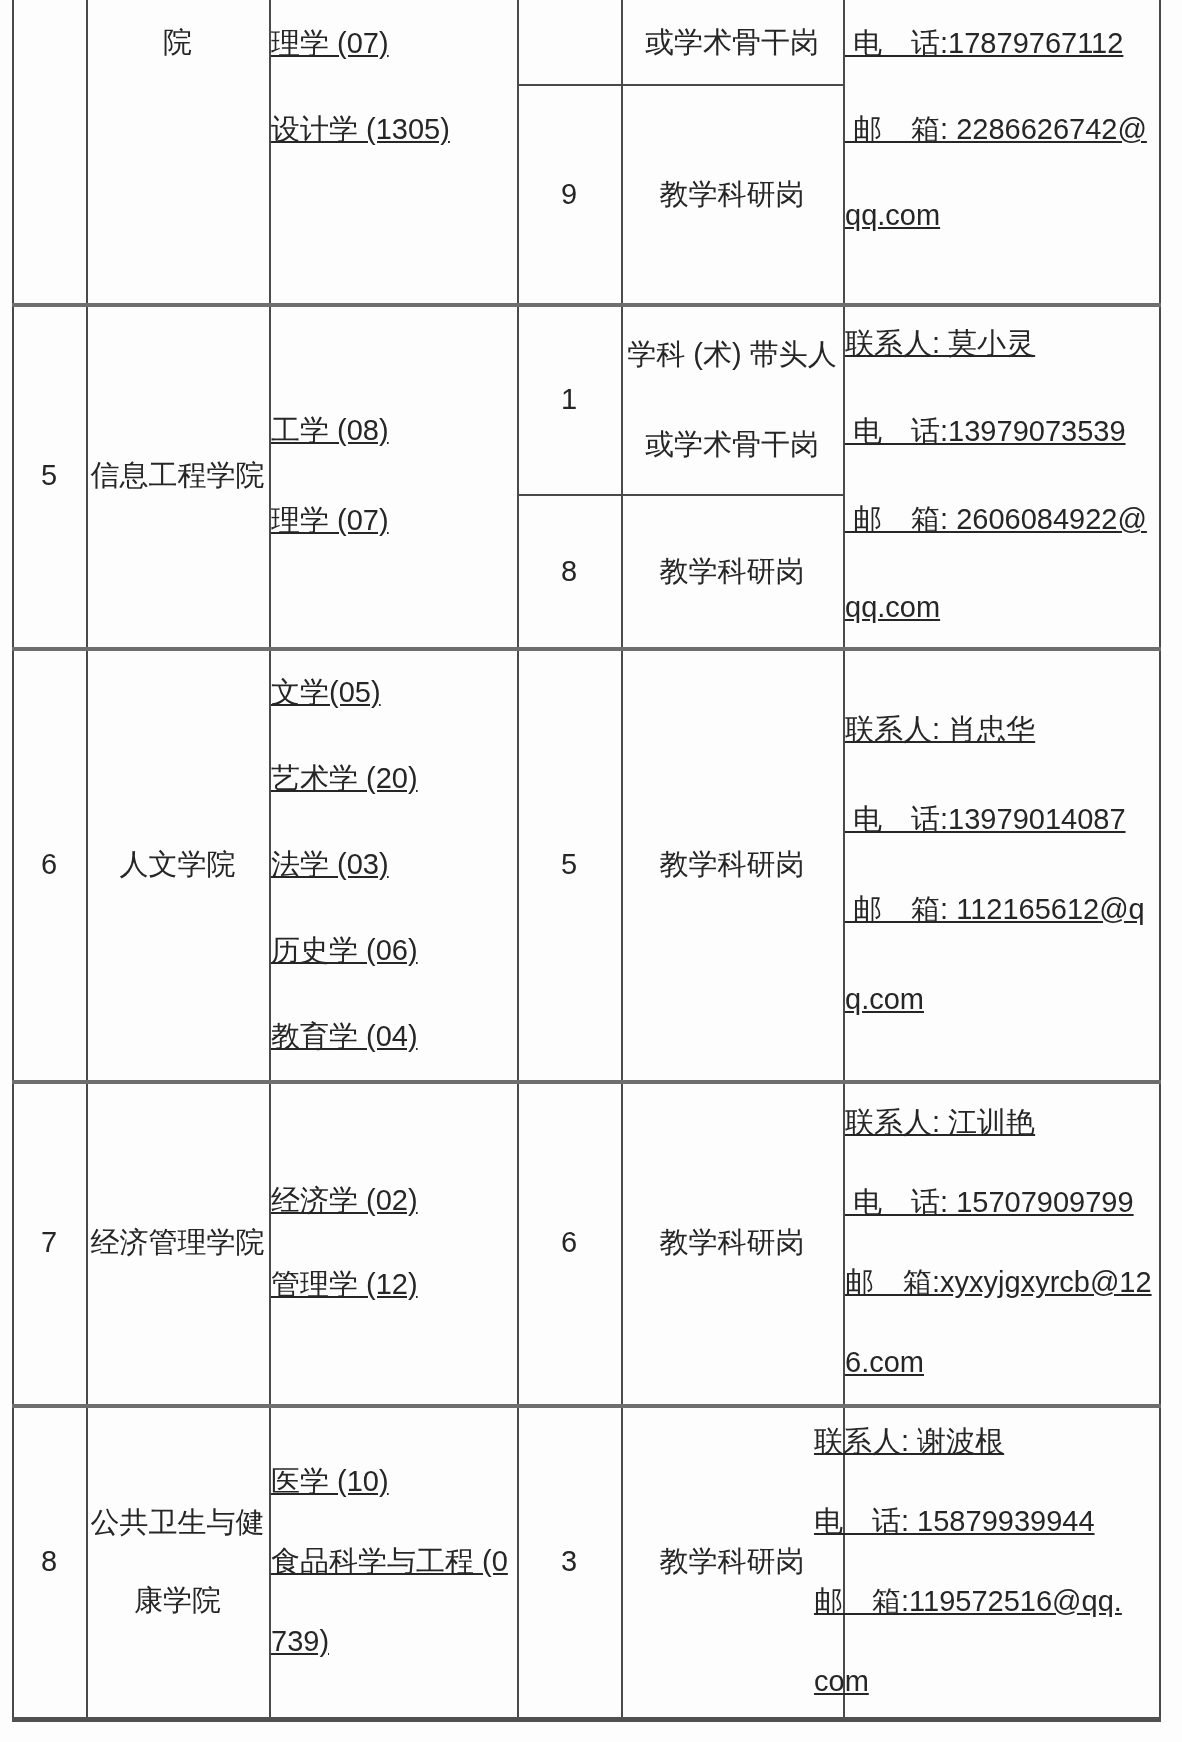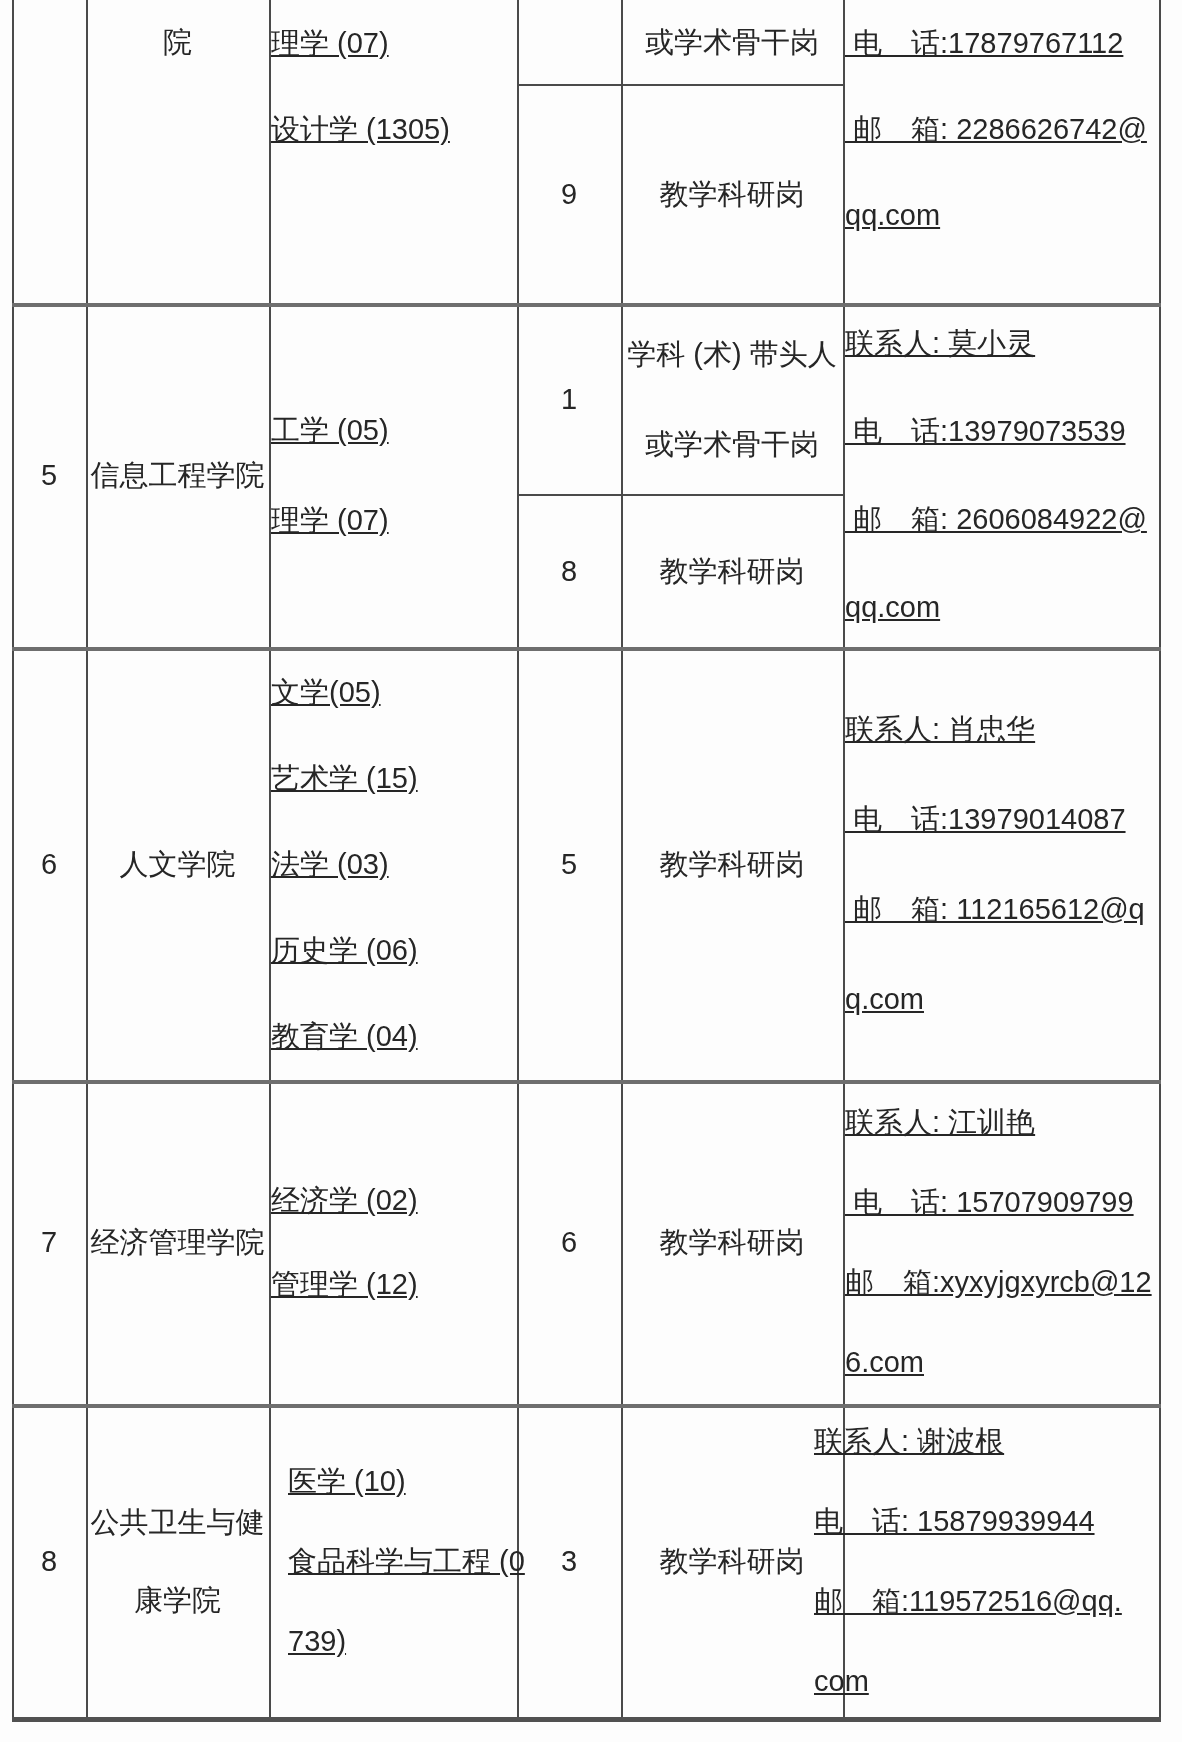--- a/index.html
+++ b/index.html
@@ -58,21 +58,21 @@
     <div class="ln">qq.com</div>
   </div>
 
   <div class="cell" style="left:12px;top:303px;width:74px;height:344px">
     <div class="ln">5</div>
   </div>
   <div class="cell" style="left:86px;top:303px;width:183px;height:344px">
     <div class="ln">信息工程学院</div>
   </div>
   <div class="cell left" style="left:269px;top:303px;width:248px;height:344px;line-height:90px">
-    <div class="ln">工学 (05)</div>
+    <div class="ln">工学 (08)</div>
     <div class="ln">理学 (07)</div>
   </div>
   <div class="cell" style="left:517px;top:303px;width:104px;height:191px">
     <div class="ln">1</div>
   </div>
   <div class="cell" style="left:621px;top:303px;width:222px;height:191px;line-height:90px">
     <div class="ln">学科 (术) 带头人</div>
     <div class="ln">或学术骨干岗</div>
   </div>
   <div class="cell" style="left:517px;top:494px;width:104px;height:153px">
@@ -89,21 +89,21 @@
   </div>
 
   <div class="cell" style="left:12px;top:647px;width:74px;height:433px">
     <div class="ln">6</div>
   </div>
   <div class="cell" style="left:86px;top:647px;width:183px;height:433px">
     <div class="ln">人文学院</div>
   </div>
   <div class="cell left" style="left:269px;top:647px;width:254px;height:433px;line-height:86px">
     <div class="ln">文学(05)</div>
-    <div class="ln">艺术学 (15)</div>
+    <div class="ln">艺术学 (20)</div>
     <div class="ln">法学 (03)</div>
     <div class="ln">历史学 (06)</div>
     <div class="ln">教育学 (04)</div>
   </div>
   <div class="cell" style="left:517px;top:647px;width:104px;height:433px">
     <div class="ln">5</div>
   </div>
   <div class="cell" style="left:621px;top:647px;width:222px;height:433px">
     <div class="ln">教学科研岗</div>
   </div>
@@ -137,21 +137,21 @@
     <div class="ln">6.com</div>
   </div>
 
   <div class="cell" style="left:12px;top:1404px;width:74px;height:313px">
     <div class="ln">8</div>
   </div>
   <div class="cell" style="left:86px;top:1404px;width:183px;height:313px;line-height:78px">
     <div class="ln">公共卫生与健</div>
     <div class="ln">康学院</div>
   </div>
-  <div class="cell left" style="left:286px;top:1404px;width:248px;height:313px;line-height:80px">
+  <div class="cell left" style="left:269px;top:1404px;width:248px;height:313px;line-height:80px">
     <div class="ln">医学 (10)</div>
     <div class="ln">食品科学与工程 (0</div>
     <div class="ln">739)</div>
   </div>
   <div class="cell" style="left:517px;top:1404px;width:104px;height:313px">
     <div class="ln">3</div>
   </div>
   <div class="cell" style="left:621px;top:1404px;width:222px;height:313px">
     <div class="ln">教学科研岗</div>
   </div>

